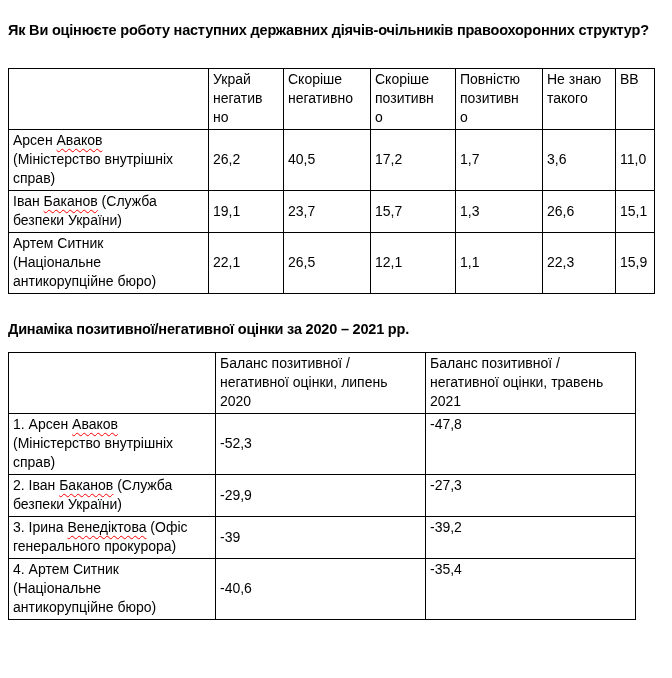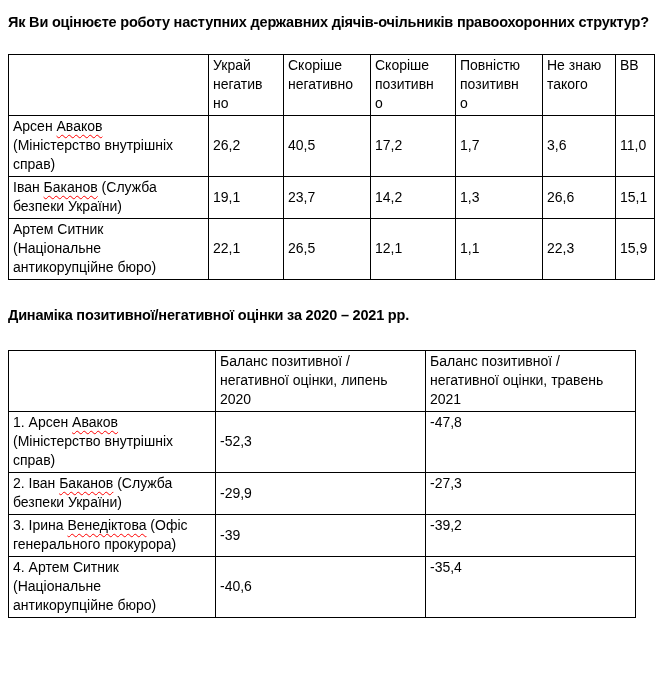--- a/index.html
+++ b/index.html
@@ -3,21 +3,21 @@
 <meta charset="utf-8">
 <style>
   * { box-sizing: border-box; margin: 0; padding: 0; }
   html, body {
     width: 672px; height: 678px;
     background: #ffffff;
     font-family: "Liberation Sans", sans-serif;
     color: #000000;
     overflow: hidden;
   }
-  .page { padding: 13px 8px 0 8px; width: 672px; }
+  .page { padding: 21px 8px 0 8px; width: 672px; }
   .doc-title {
     font-size: 14.5px;
     font-weight: bold;
     line-height: 18px;
     letter-spacing: -0.2px;
   }
   table {
     border-collapse: collapse;
     table-layout: fixed;
     background: #ffffff;
@@ -32,23 +32,23 @@
     vertical-align: top;
   }
   .va-mid { vertical-align: middle; }
   .sq {
     text-decoration: underline;
     text-decoration-style: wavy;
     text-decoration-color: #ff0000;
     text-decoration-thickness: 1px;
     text-underline-offset: 3px;
   }
-  #table1 { margin-top: 23px; width: 646px; }
+  #table1 { margin-top: 29px; width: 646px; }
   #title2 { margin-top: 26px; }
-  #table2 { margin-top: 26px; width: 627px; }
+  #table2 { margin-top: 14px; width: 627px; }
 </style>
 </head>
 <body>
 
 <div class="page">
 
   <div class="doc-title">Як Ви оцінюєте роботу наступних державних діячів-очільників правоохоронних структур?</div>
 
   <table id="table1">
     <colgroup>
@@ -87,21 +87,21 @@
       <td class="va-mid">17,2</td>
       <td class="va-mid">1,7</td>
       <td class="va-mid">3,6</td>
       <td class="va-mid">11,0</td>
     </tr>
     <tr style="height:41px">
       <td><span>Іван </span><span class="sq">Баканов</span><span> (Служба
 безпеки України)</span></td>
       <td class="va-mid">19,1</td>
       <td class="va-mid">23,7</td>
-      <td class="va-mid">14,2</td>
+      <td class="va-mid">15,7</td>
       <td class="va-mid">1,3</td>
       <td class="va-mid">26,6</td>
       <td class="va-mid">15,1</td>
     </tr>
     <tr style="height:61px">
       <td><span>Артем Ситник
 (Національне
 антикорупційне бюро)</span><span class="sq"></span><span></span></td>
       <td class="va-mid">22,1</td>
       <td class="va-mid">26,5</td>

